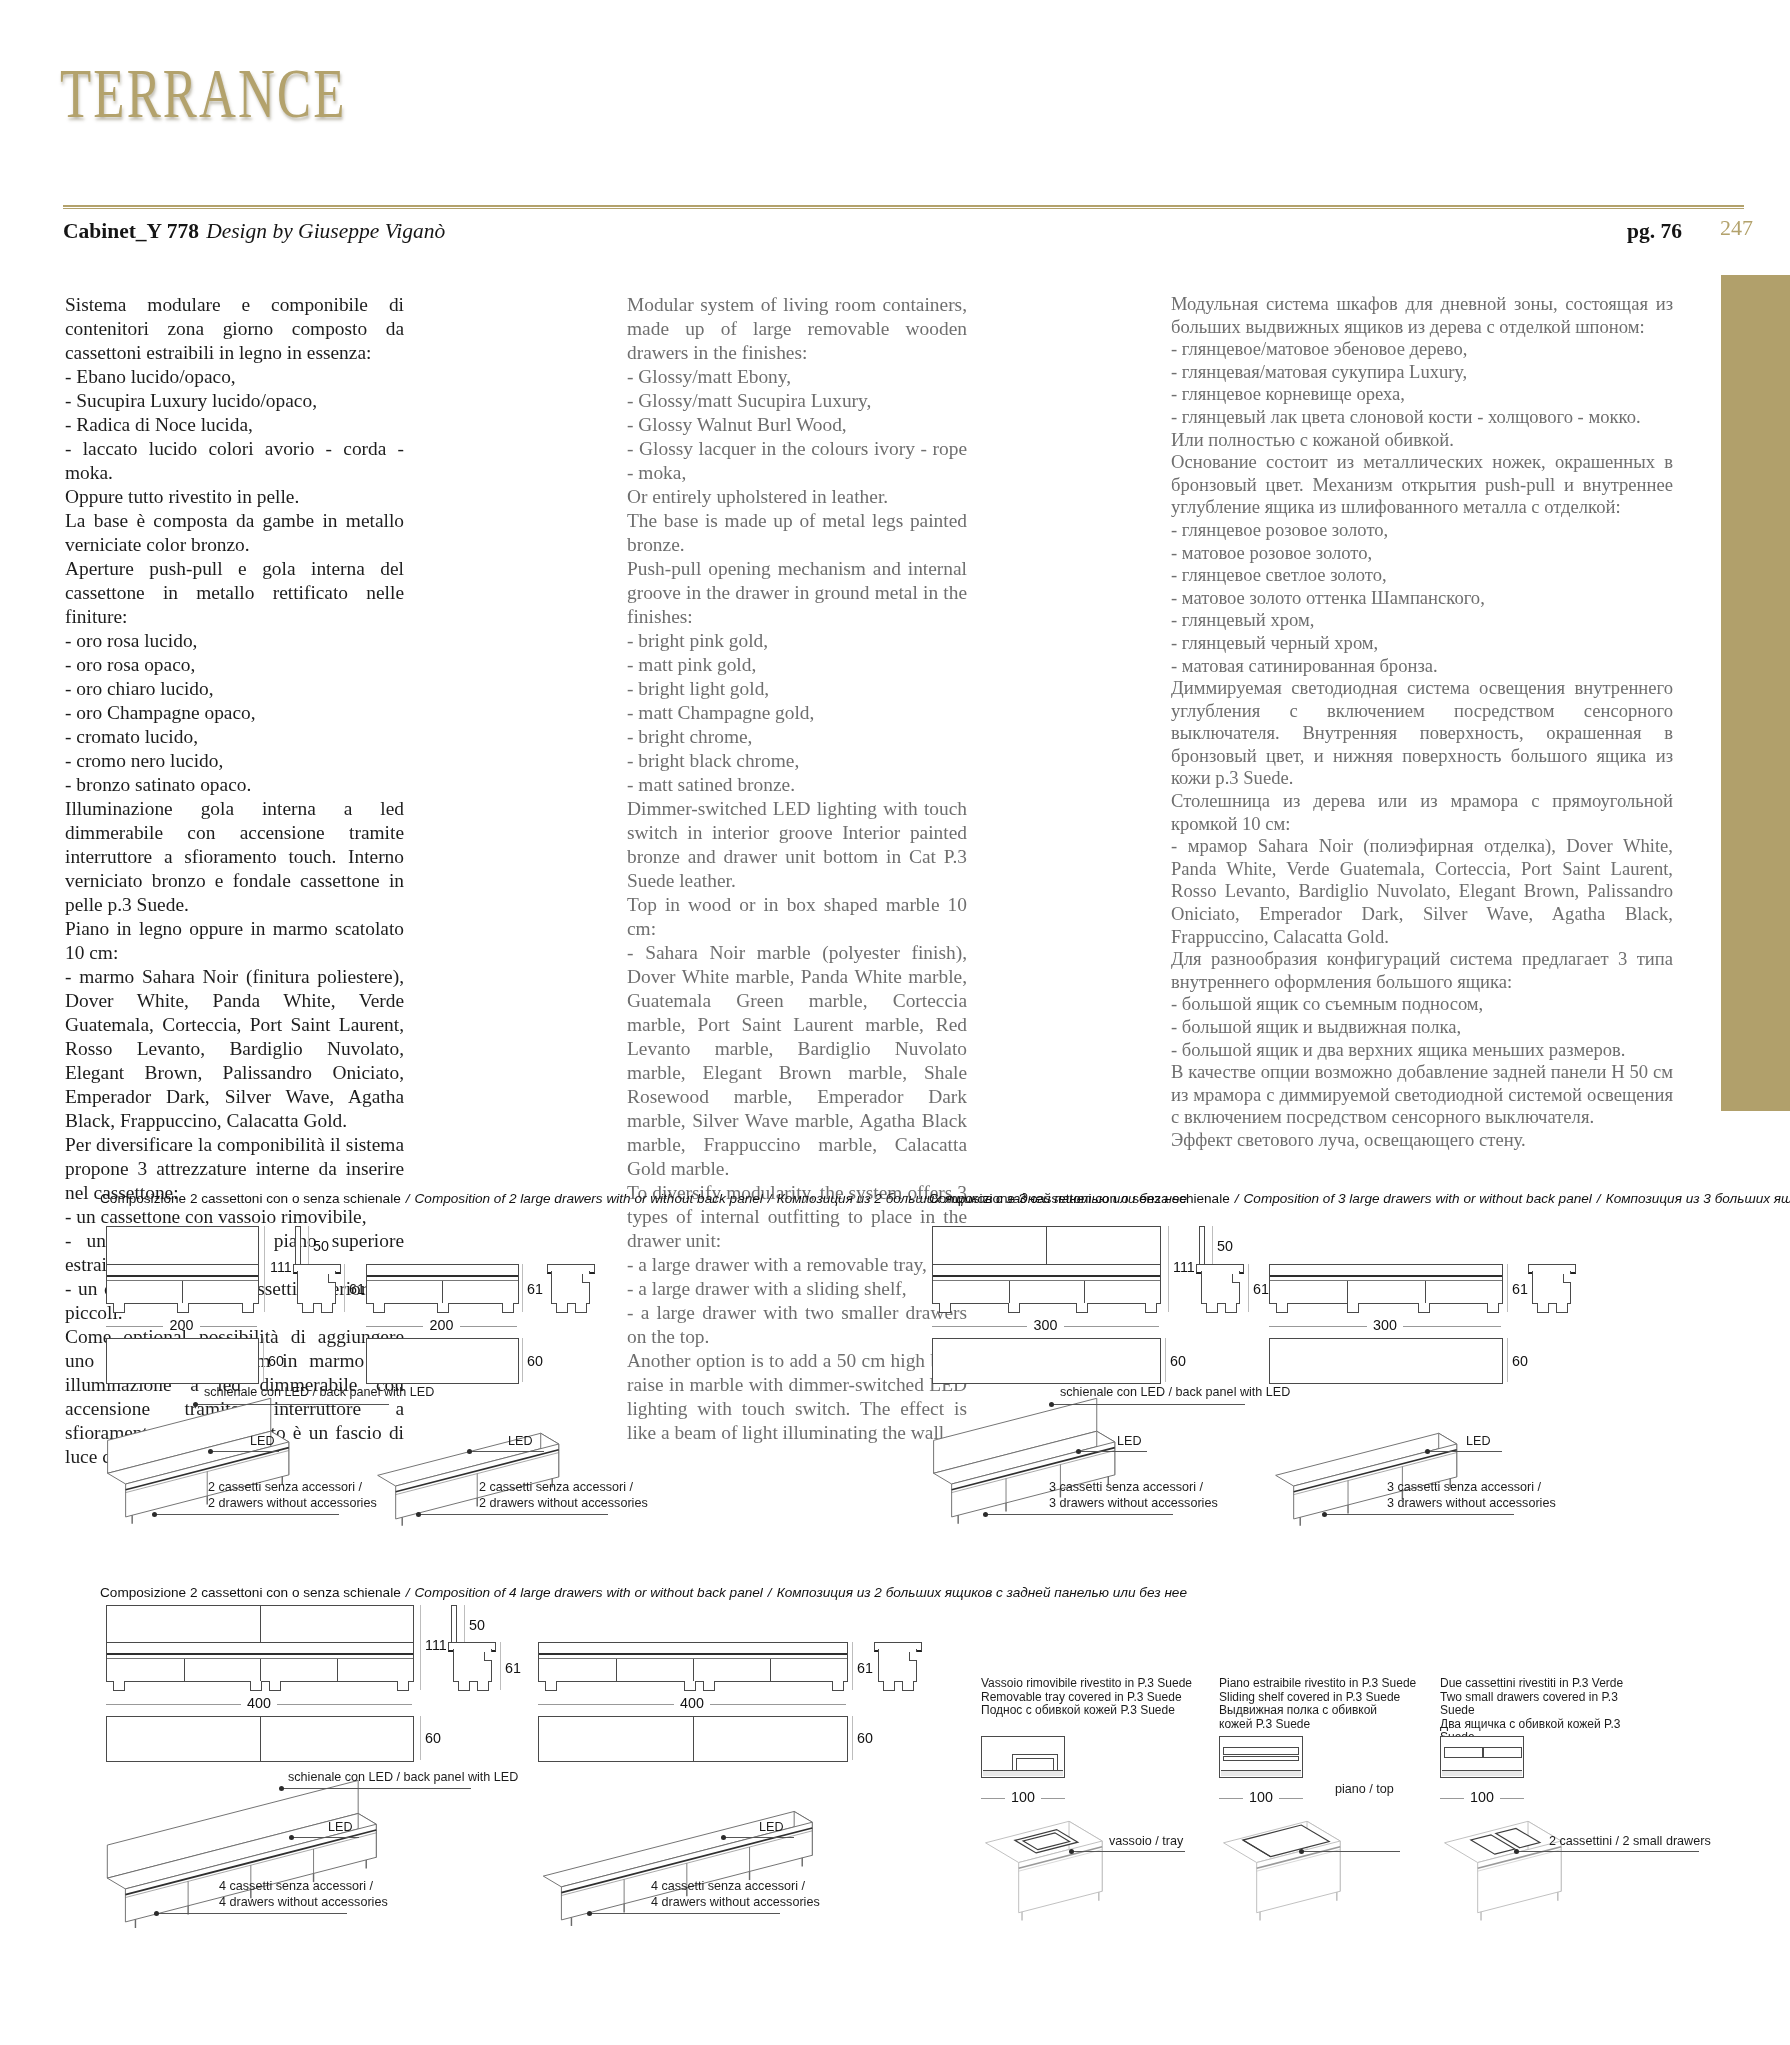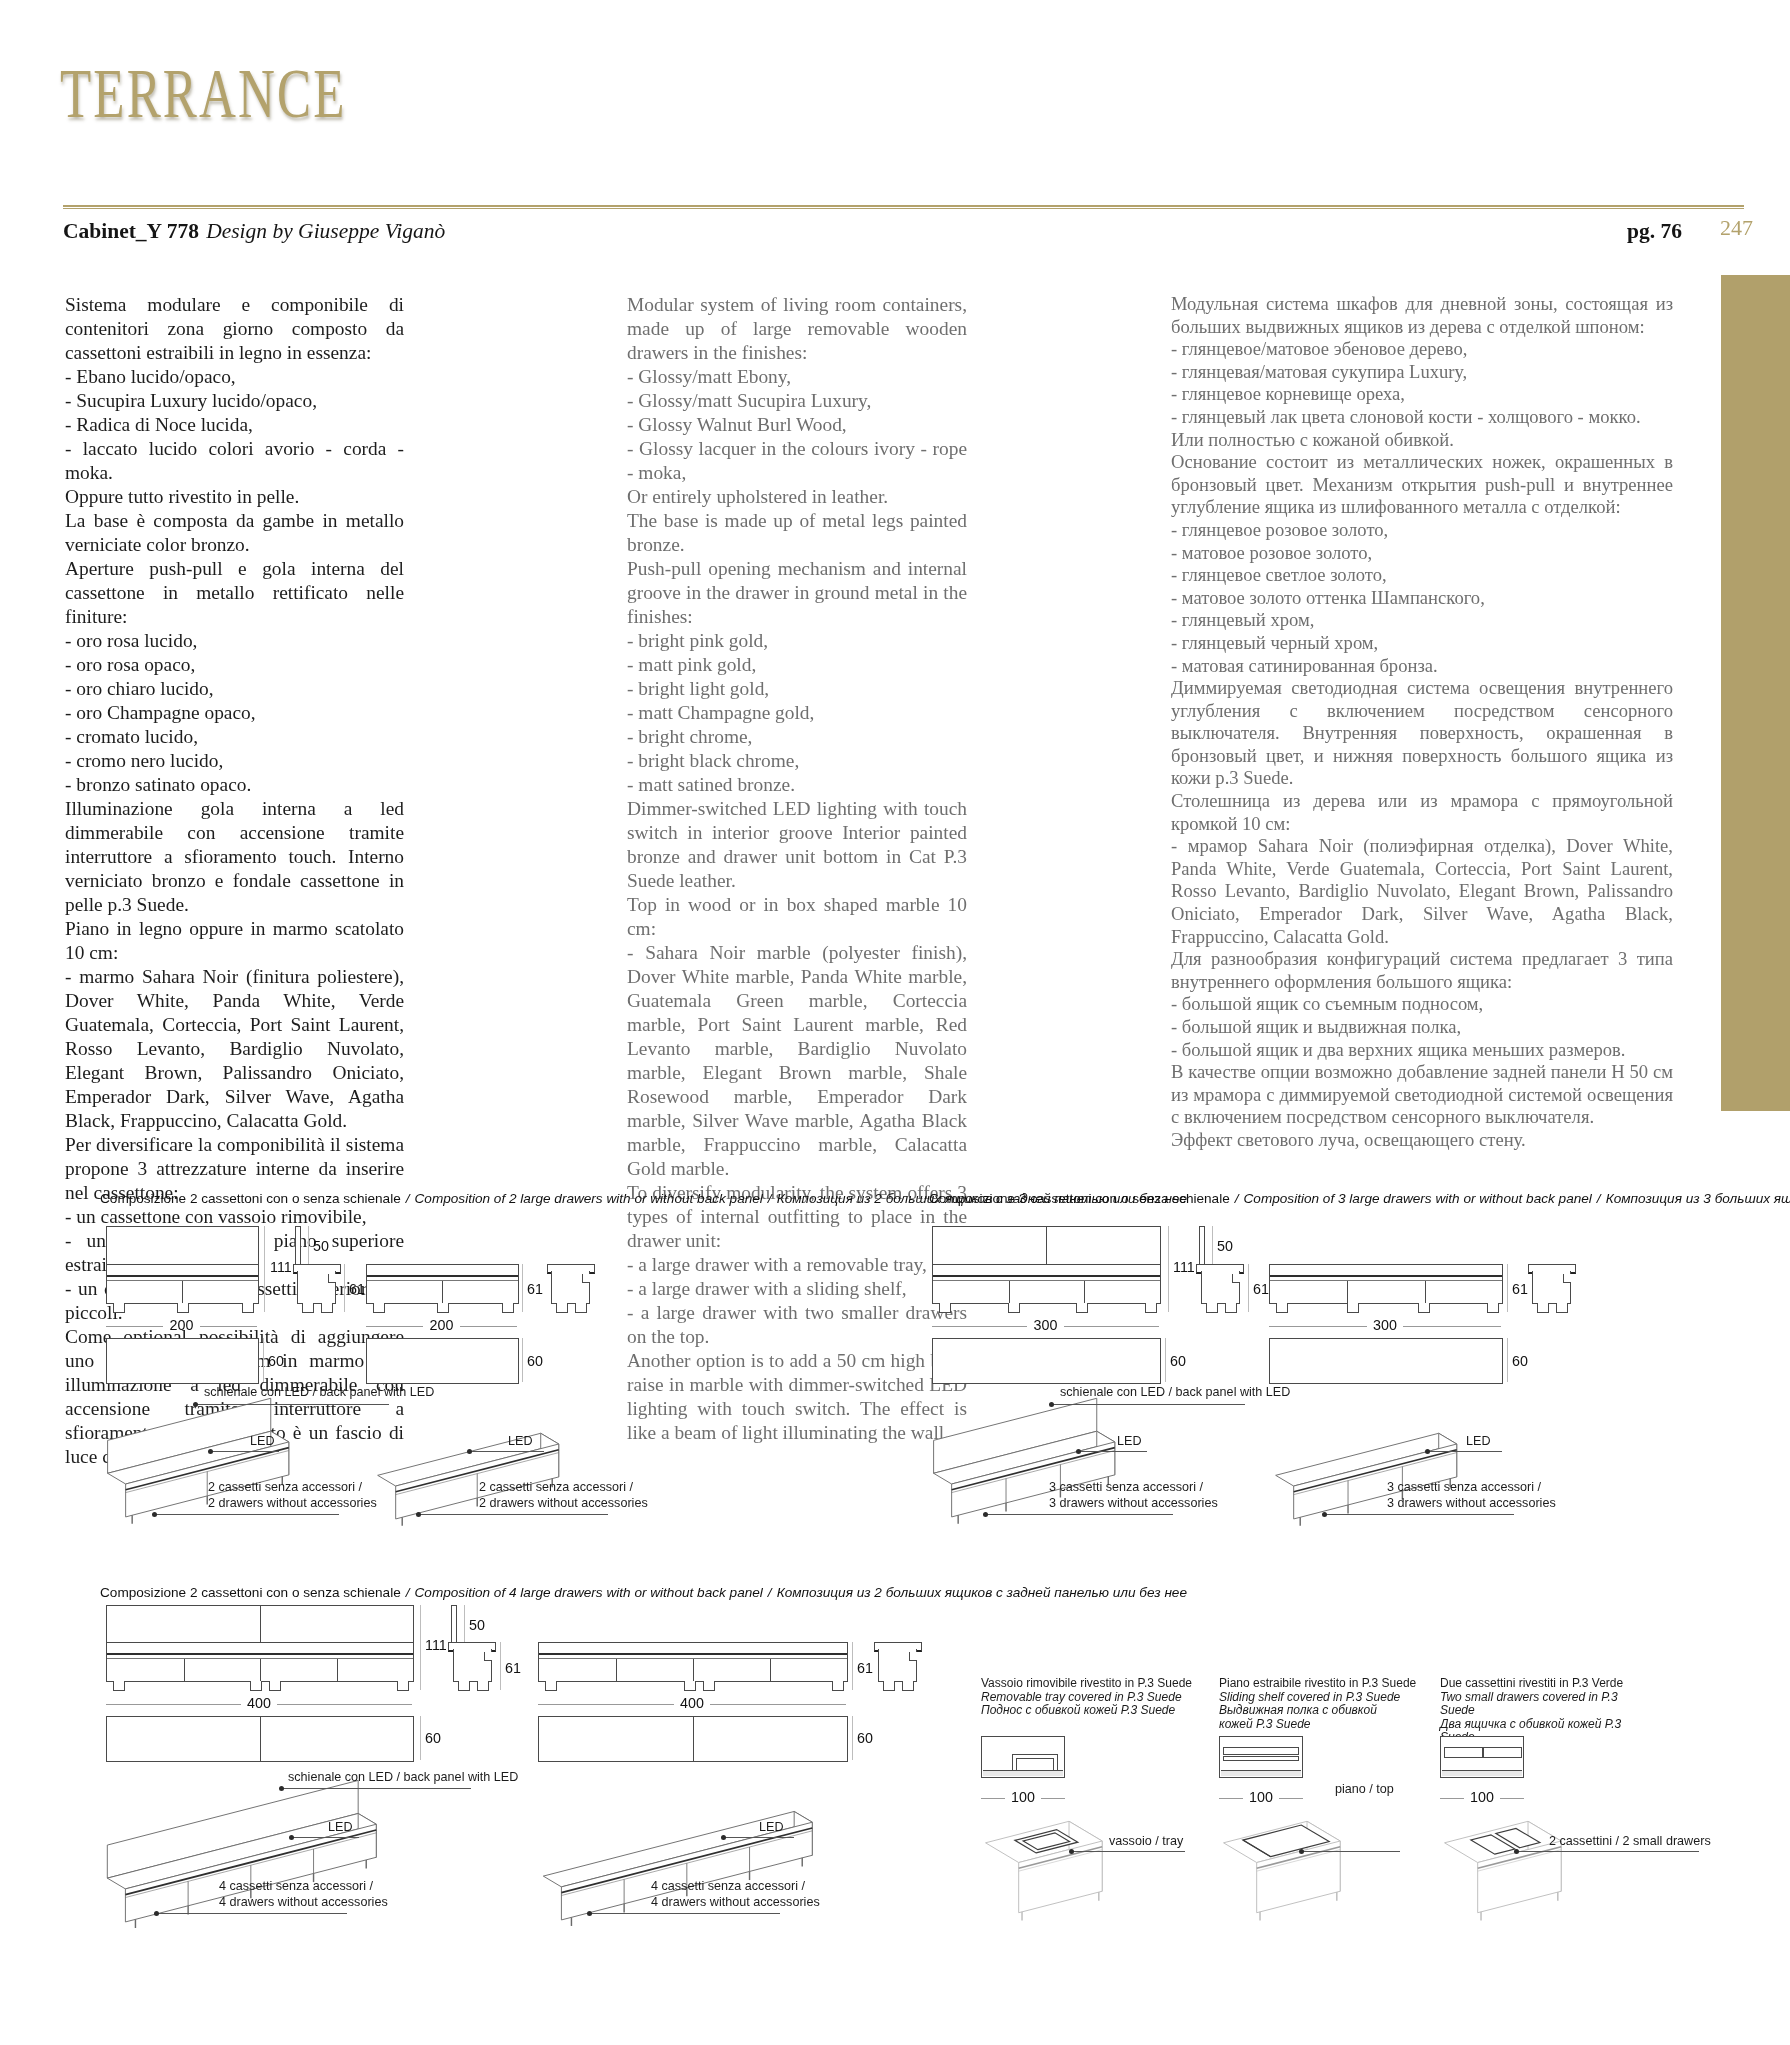--- a/index.html
+++ b/index.html
@@ -42,21 +42,21 @@
   .plan{position:absolute;border:1.3px solid #4a4a4a;background:#fff;}
   .dimv{position:absolute;width:0.7px;background:#bdbdbd;}
   .dim{position:absolute;font:14.3px "Liberation Sans",sans-serif;color:#111;}
   .wdim{position:absolute;display:flex;align-items:center;font:14.3px "Liberation Sans",sans-serif;color:#111;}
   .wdim i{flex:1;height:0.7px;background:#999;font-style:normal;}
   .wdim span{margin:0 6.5px;transform:translateY(-1.4px);}
   .co-text{position:absolute;font:12.6px/16px "Liberation Sans",sans-serif;color:#1c1c1c;white-space:pre-line;}
   .co-line{position:absolute;height:0.7px;background:#555;}
   .co-line::before{content:'';position:absolute;left:-1.4px;top:-2.2px;width:5px;height:5px;border-radius:50%;background:#2b2b2b;}
   .acc-caption{position:absolute;width:215px;font:12px/13.5px "Liberation Sans",sans-serif;color:#1c1c1c;}
-  .acc-caption .i{font-style:italic;white-space:pre-line;margin-top:36px;}
+  .acc-caption .i{white-space:pre-line;margin-top:36px;}
   .acc-fv{position:absolute;background:#fff;}
   .acc-slab{position:absolute;left:0;right:0;top:0;height:8px;border:1.1px solid #4a4a4a;border-bottom:1.8px solid #222;background:#fff;}
   .acc-body{position:absolute;left:0;right:0;top:8px;bottom:0;border:1.1px solid #4a4a4a;border-top:none;background:#fff;}
   .acc-base{position:absolute;left:1.4px;right:1.4px;bottom:1.4px;height:4.3px;border-top:1.1px solid #4a4a4a;background:#e9e9e9;}
   .inner{position:absolute;border:1.1px solid #4a4a4a;background:#fff;}
   svg.iso{position:absolute;overflow:visible;}
 </style>
 </head>
 <body>
 

